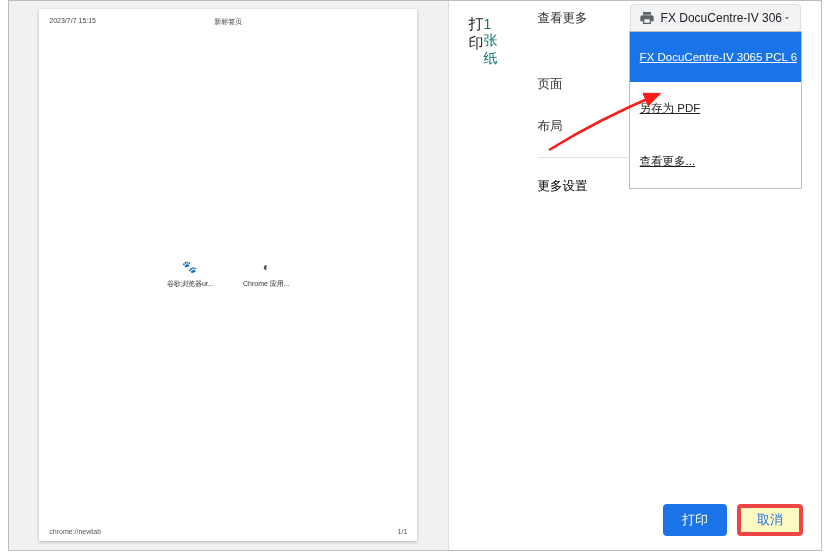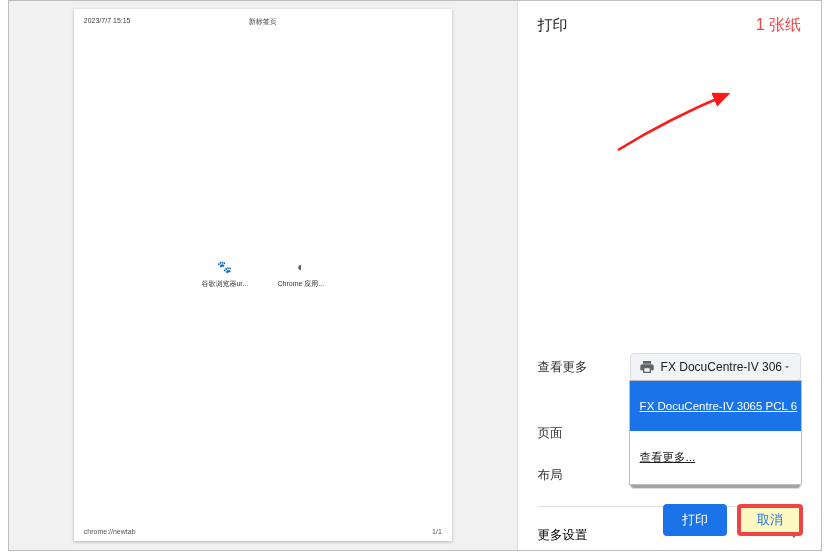--- a/index.html
+++ b/index.html
@@ -53,34 +53,34 @@
   }
   .shortcut { display:flex; flex-direction:column; align-items:center; width:54px;}
   .shortcut .glyph { font-size: 12px; color:#555; height:16px; line-height:16px;}
   .shortcut .label { margin-top:4px; font-size:7px; color:#333; text-align:center; white-space:nowrap; overflow:hidden; text-overflow:ellipsis; width:100%;}
 
   
   .settings-pane {
     flex: 1;
     border-left: 1px solid #ddd;
     display: flex;
-    flex-direction: column;
+    flex-direction: row;
     font-size: 12.5px;
     color: #222;
     position: relative;
     justify-content: space-between;
   }
   .settings-header {
     display: flex;
     justify-content: space-between;
     align-items: baseline;
     padding: 14px 20px 20px 20px;
   }
   .settings-header h1 { font-size: 15px; font-weight: 400; }
-  .sheet-count { font-size: 16px; color:#ef4444; }
+  .sheet-count { font-size: 14px; color:#0f766e; }
   .settings-body { padding: 0 20px; }
   .row {
     display: flex;
     align-items: center;
     min-height: 34px;
     margin-bottom: 8px;
   }
   .row-label { width: 92px; color:#333; }
   .row-control { flex:1; position: relative; }
   .select-box {
@@ -206,20 +206,21 @@
                   <path d="M19 8H5c-1.66 0-3 1.34-3 3v6h4v4h12v-4h4v-6c0-1.66-1.34-3-3-3zm-3 11H8v-5h8v5zM18 3H6v4h12V3z"></path>
                 </svg>
               <span class="text">FX DocuCentre-IV 306</span>
             </div>
             <svg width="10" height="10" viewBox="0 0 24 24" fill="#5f6368">
                 <path d="M7 10l5 5 5-5z"></path>
               </svg>
           </div>
           <div class="dropdown-list">
             <div class="opt selected">FX DocuCentre-IV 3065 PCL 6</div>
+            <div class="opt">另存为 PDF</div>
             <div class="opt">查看更多...</div>
           </div>
         </div>
       </div>
 
       <div class="row" style="margin-top:32px;">
         <div class="row-label">页面</div>
         <div class="row-control"></div>
       </div>
 

